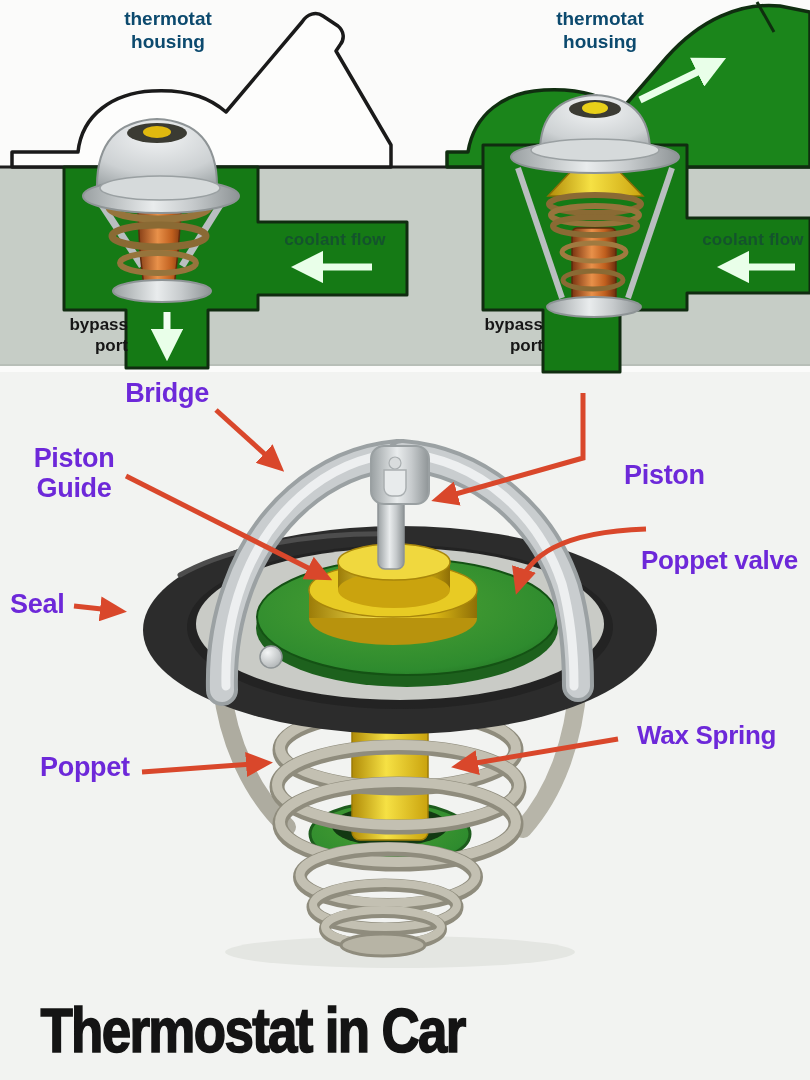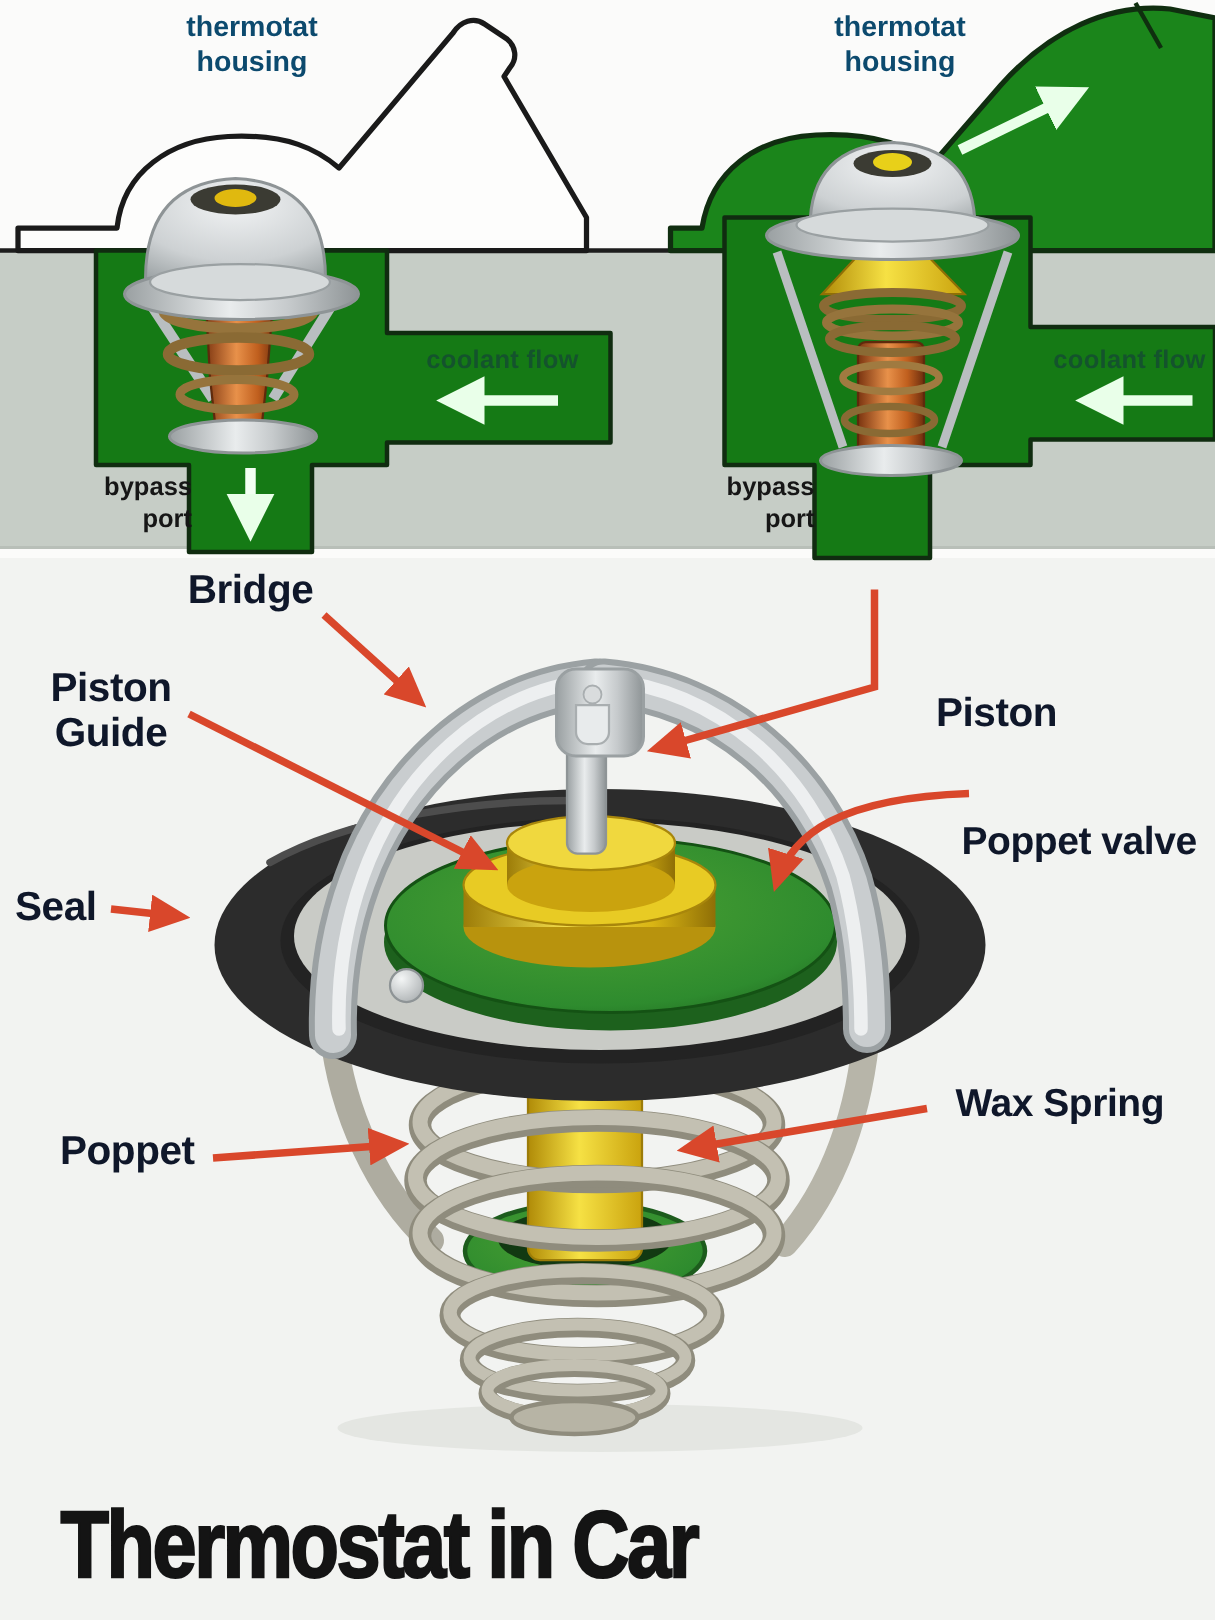--- a/index.html
+++ b/index.html
@@ -2,21 +2,21 @@
 <html><head>
 <meta charset="utf-8">
 <style>
   html,body{margin:0;padding:0;background:#888;}
   #stage{
     position:relative;width:810px;height:1080px;overflow:hidden;
     background:#f2f3f1;
     font-family:"Liberation Sans","DejaVu Sans",sans-serif;
   }
   #art{position:absolute;left:0;top:0;}
-  .lbl{position:absolute;color:#0f172a;font-weight:bold;line-height:1.12;}
+  .lbl{position:absolute;color:#6d28d9;font-weight:bold;line-height:1.12;}
   .lbl span{display:block;}
   .housing-lbl{font-size:19px;color:#0c4a6e;text-align:center;line-height:1.2;}
   .flow-lbl{font-size:17px;color:#14532d;text-align:center;letter-spacing:.2px;}
   .bypass-lbl{font-size:17px;color:#161616;text-align:right;line-height:1.25;}
   .part-lbl{font-size:27px;letter-spacing:-.3px;}
   .part-lbl.center{text-align:center;}
   #title-wrap{position:absolute;left:0;top:994px;width:810px;text-align:left;}
   #title{
     display:inline-block;font-size:63px;font-weight:bold;color:#141414;
     letter-spacing:-2px;transform:scaleX(.84);transform-origin:center;

